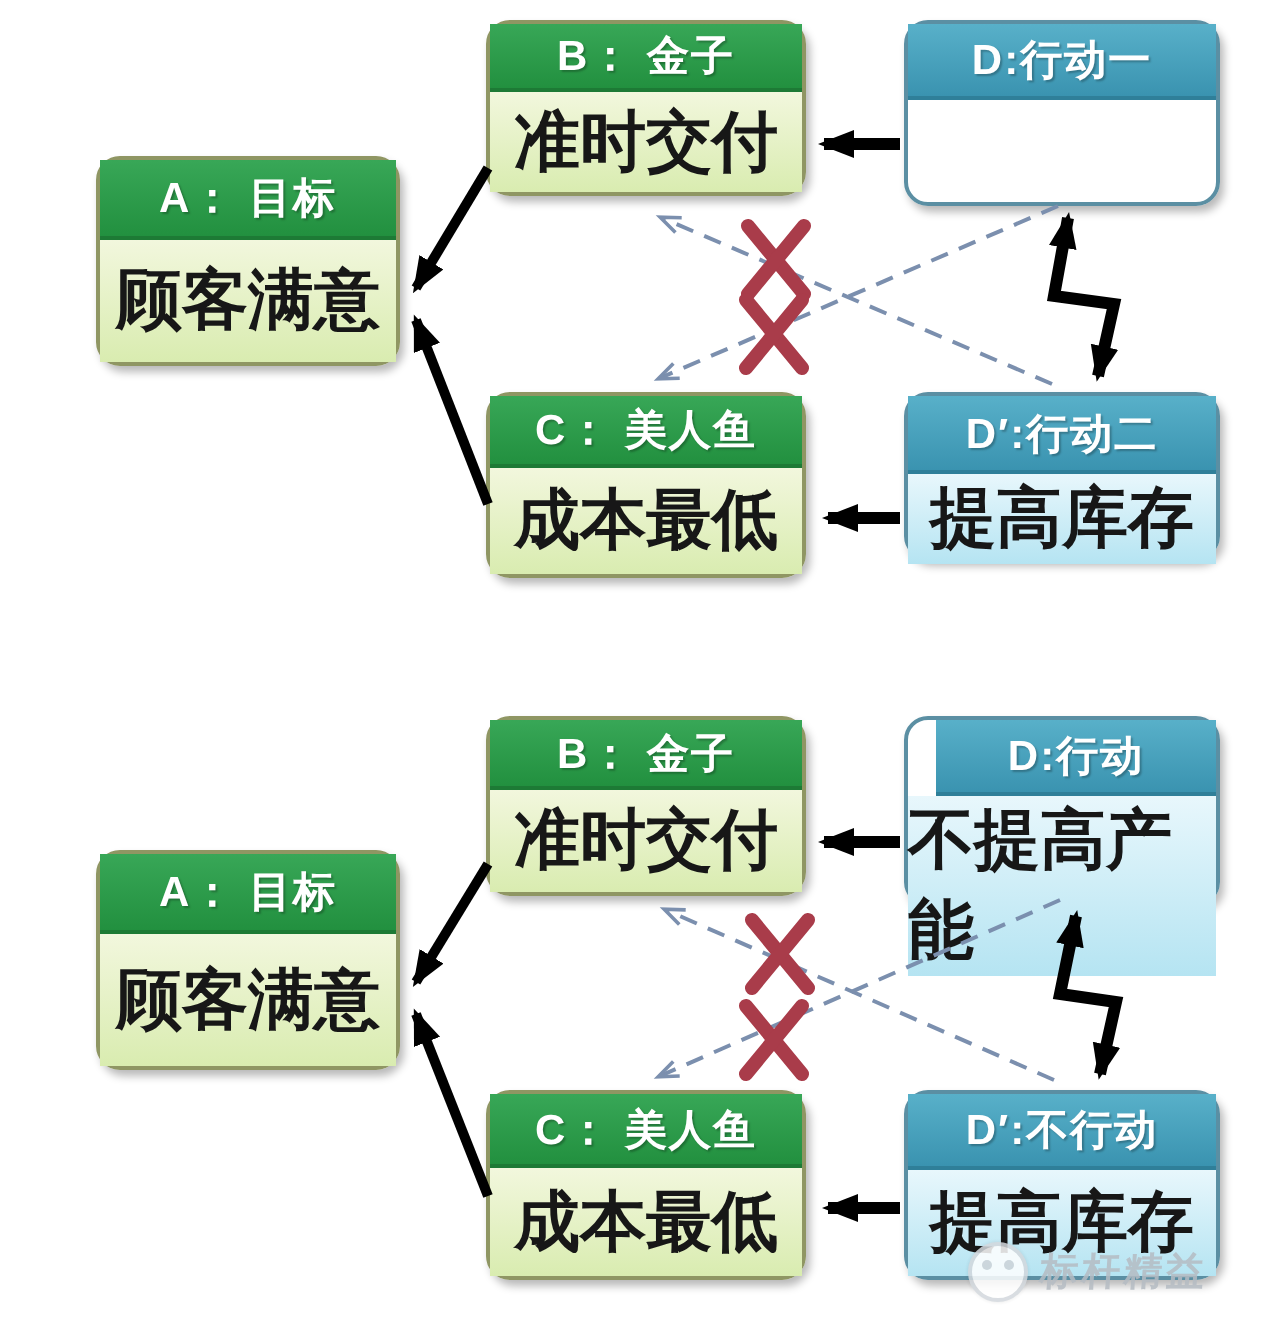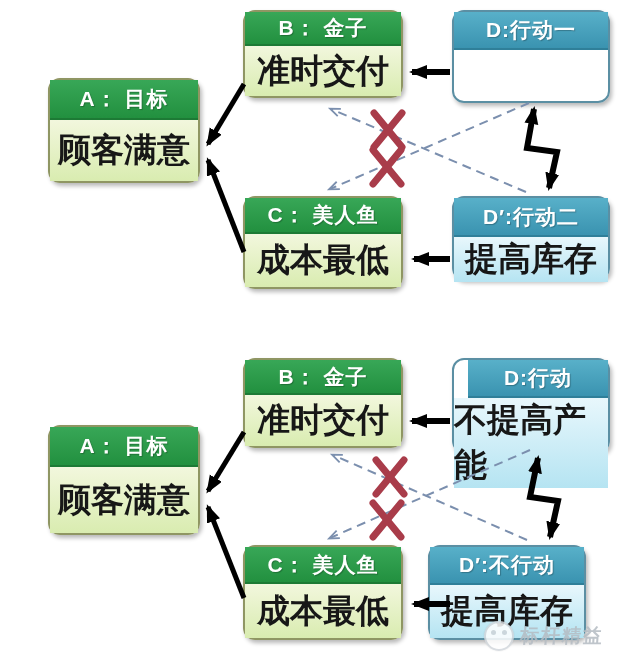--- a/index.html
+++ b/index.html
@@ -37,21 +37,21 @@
   .a1{left:48px;top:78px;width:152px;height:105px;}  .a1 .hdr{height:38px;}
   .b1{left:243px;top:10px;width:160px;height:88px;}  .b1 .hdr{height:32px;}
   .d1{left:452px;top:10px;width:158px;height:93px;}  .d1 .hdr{height:36px;}
   .c1{left:243px;top:196px;width:160px;height:93px;} .c1 .hdr{height:34px;}
   .e1{left:452px;top:196px;width:158px;height:84px;} .e1 .hdr{height:37px;}
   
   .a2{left:48px;top:425px;width:152px;height:110px;} .a2 .hdr{height:38px;}
   .b2{left:243px;top:358px;width:160px;height:90px;} .b2 .hdr{height:33px;}
   .d2{left:452px;top:358px;width:158px;height:95px;} .d2 .hdr{height:36px;margin-left:14px;}
   .c2{left:243px;top:545px;width:160px;height:95px;} .c2 .hdr{height:35px;}
-  .e2{left:428px;top:545px;width:158px;height:95px;} .e2 .hdr{height:36px;}
+  .e2{left:452px;top:545px;width:158px;height:95px;} .e2 .hdr{height:36px;}
 
   .arrows{position:absolute;left:0;top:0;width:634px;height:668px;z-index:2;pointer-events:none;}
 
   .watermark{
     position:absolute;left:484px;top:616px;width:140px;height:40px;z-index:3;
     display:flex;align-items:center;gap:6px;opacity:0.85;
   }
   .wm-badge{
     width:26px;height:26px;border-radius:50%;background:#ffffff;
     border:2px solid #d3d8dd;box-shadow:0 0 2px rgba(0,0,0,0.12);

